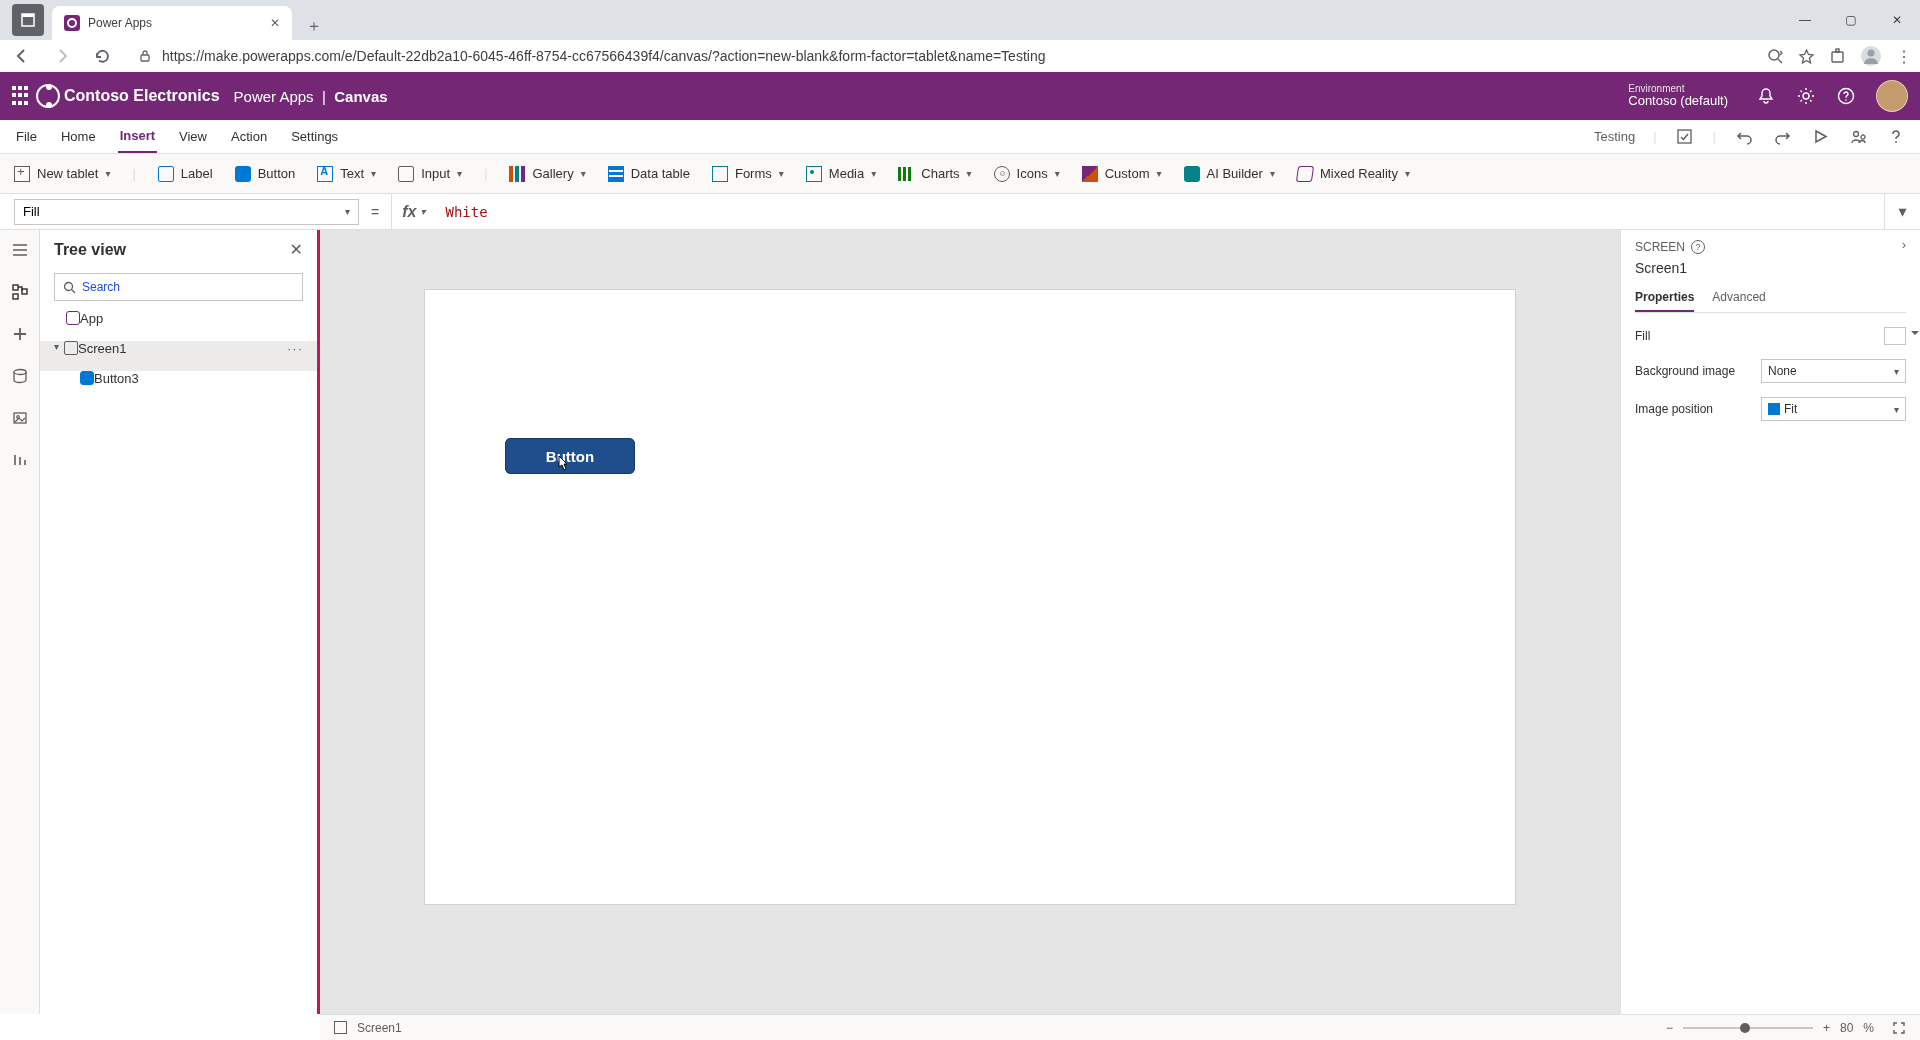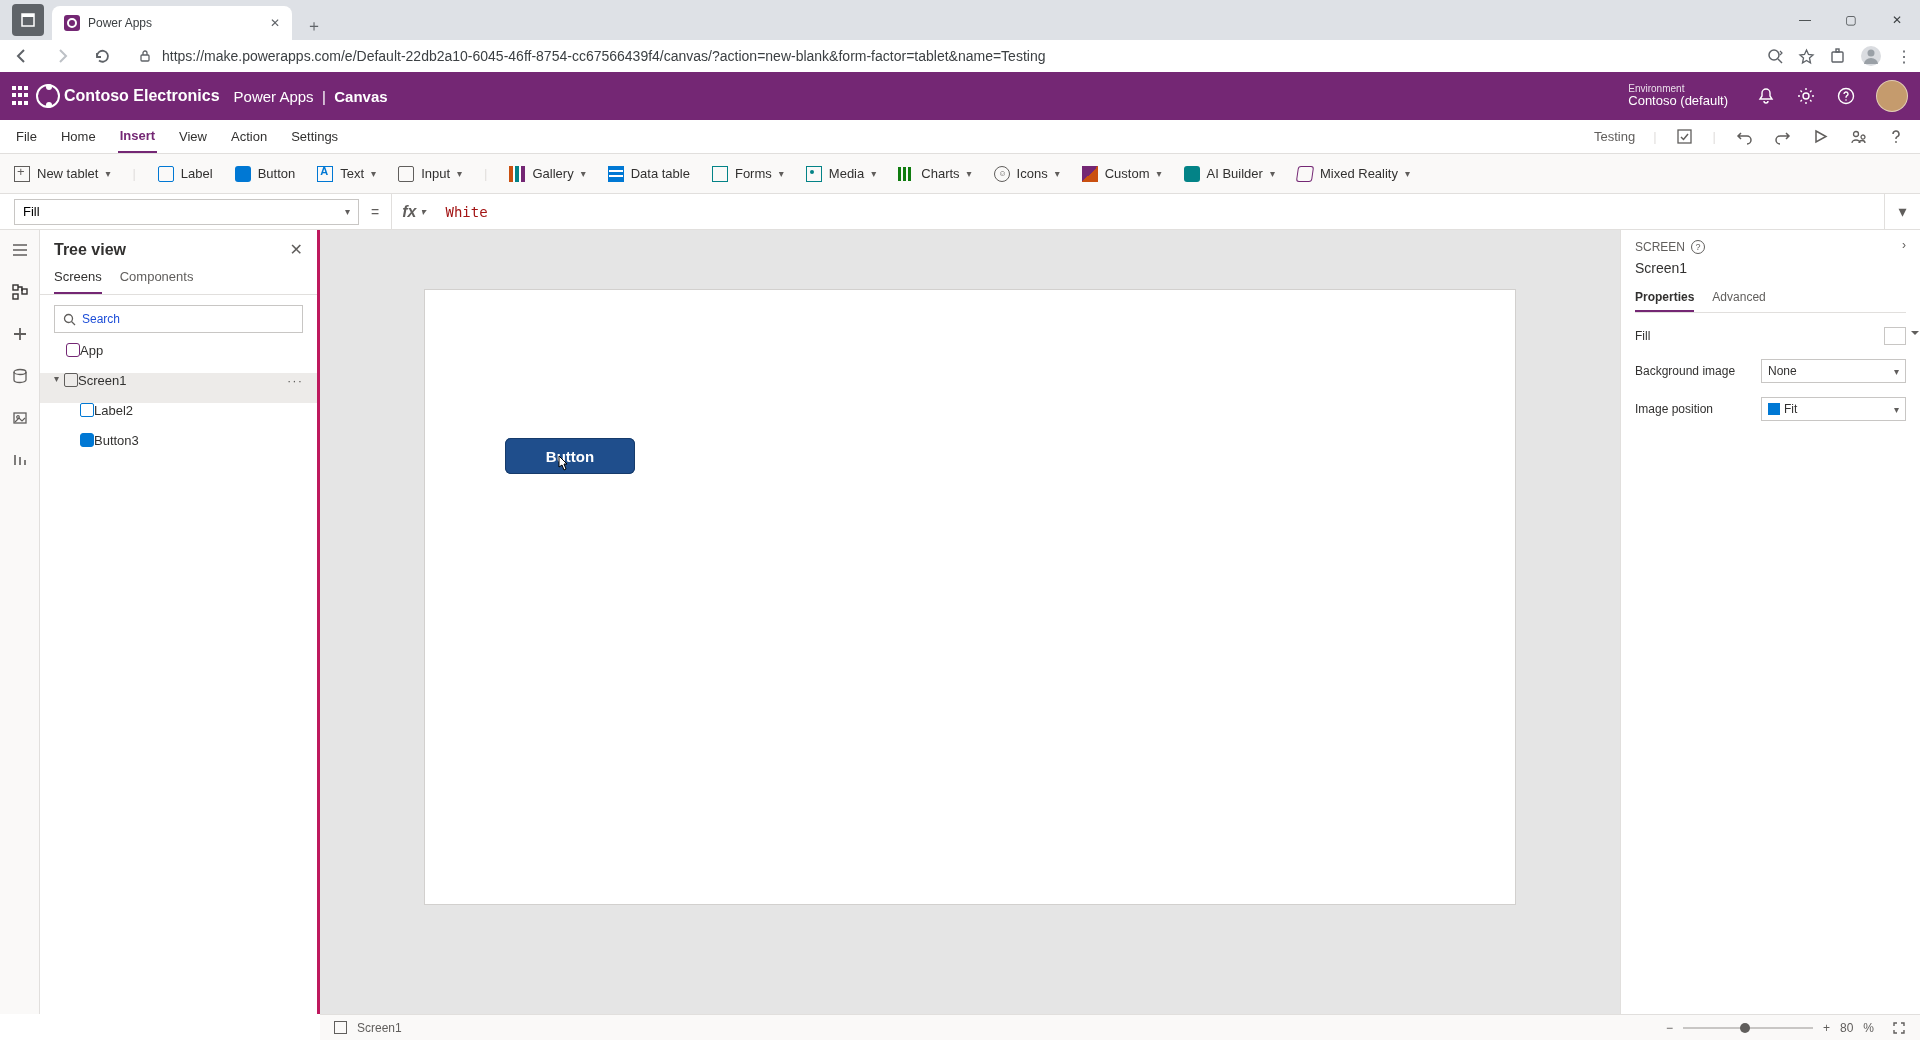--- a/index.html
+++ b/index.html
@@ -424,47 +424,39 @@
           <path d="M3 3 V13 M8 5 V13 M13 8 V13" stroke="#605e5c" stroke-width="1.6"></path>
         </svg>
       </div>
   </div>
 
   <div class="tree-panel">
     <div class="tree-header">
       <div class="tree-title">Tree view</div>
       <div style="color:#605e5c;cursor:pointer">✕</div>
     </div>
-    <div class="tree-tabs">
-      <div class="tree-tab active">Screens</div>
-      <div class="tree-tab">Components</div>
-    </div>
     <div class="tree-search">
       <span>
           <svg width="13" height="13" viewBox="0 0 13 13">
             <circle cx="5.5" cy="5.5" r="4" fill="none" stroke="#605e5c" stroke-width="1.3"></circle>
             <path d="M8.5 8.5 L12 12" stroke="#605e5c" stroke-width="1.3"></path>
           </svg>
         </span>
       <span style="color:#1d4ed8">Search</span>
     </div>
     <div class="tree-list">
       <div class="tree-node" style="padding-left:26px">
         <span class="node-ico app"></span>
         <span>App</span>
       </div>
       <div class="tree-node selected">
         <span class="tree-exp">▾</span>
         <span class="node-ico screen"></span>
         <span>Screen1</span>
         <span class="tree-more">···</span>
-      </div>
-      <div class="tree-node" style="padding-left:40px">
-        <span class="node-ico label"></span>
-        <span>Label2</span>
       </div>
       <div class="tree-node" style="padding-left:40px">
         <span class="node-ico button"></span>
         <span>Button3</span>
       </div>
     </div>
   </div>
 
   <div class="canvas-area">
     <div class="canvas">

